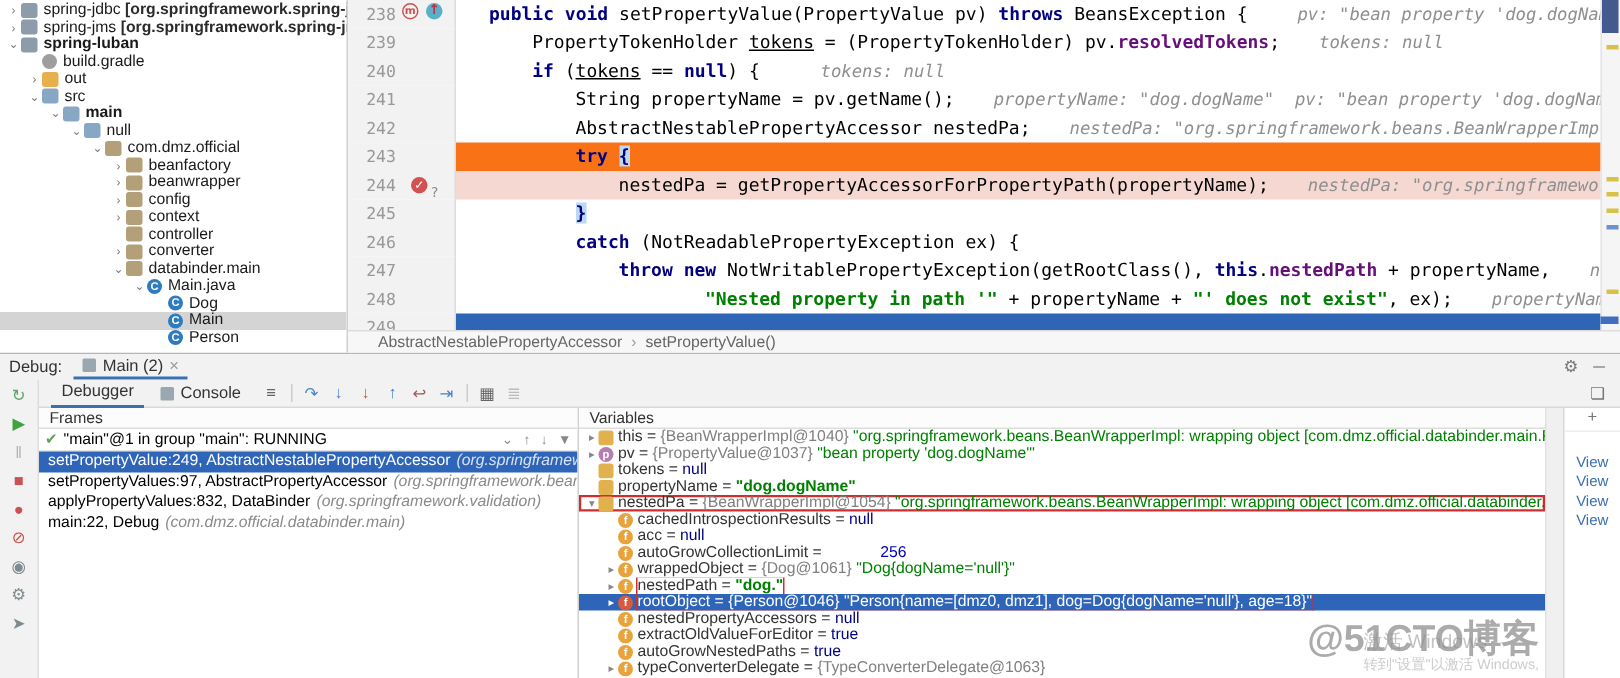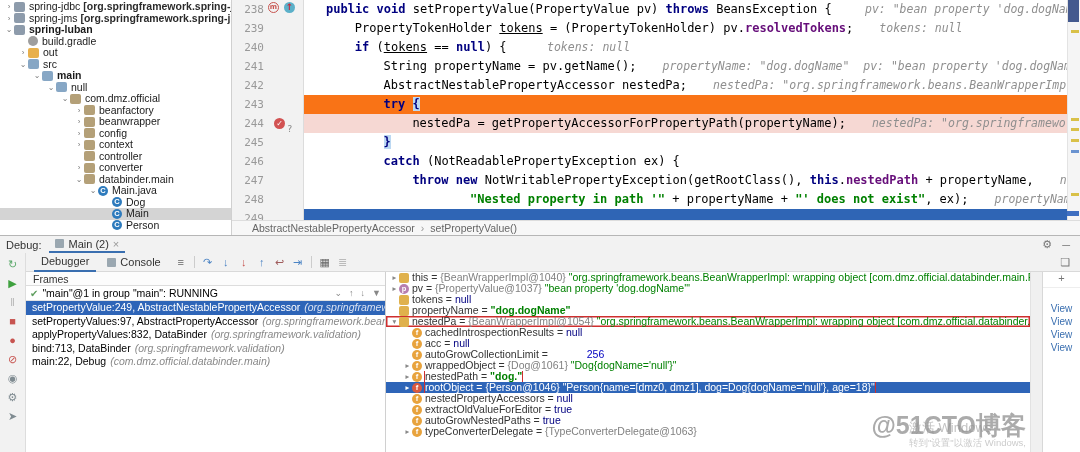--- a/index.html
+++ b/index.html
@@ -321,26 +321,28 @@
               <span>⌄</span>
               <span>↑</span>
               <span>↓</span>
               <span>▼</span>
             </span>
           </div>
           <div id="frames-list">
               <div class="frame-row sel"><span>setPropertyValue:249, AbstractNestablePropertyAccessor</span><span class="pkg">(org.springframework.beans)</span></div>
               <div class="frame-row"><span>setPropertyValues:97, AbstractPropertyAccessor</span><span class="pkg">(org.springframework.beans)</span></div>
               <div class="frame-row"><span>applyPropertyValues:832, DataBinder</span><span class="pkg">(org.springframework.validation)</span></div>
-              <div class="frame-row"><span>bind:713, DataBinder</span><span class="pkg">(org.springframework.validation)</span></div>
               <div class="frame-row"><span>main:22, Debug</span><span class="pkg">(com.dmz.official.databinder.main)</span></div>
             </div>
         </div>
         <div class="vars">
           <div class="vars-col">
+            <div class="pane-head">
+                <span>Variables</span>
+              </div>
             <div class="vrows" id="vars-list">
               <div class="vrow" style="padding-left: 4px;">
                   <span class="vchev">▸</span>
                   <span class="vi var"></span>
                   <span><span class="vname">this</span><span class="veq"> = </span><span class="vref">{BeanWrapperImpl@1040} </span><span class="vs">"org.springframework.beans.BeanWrapperImpl: wrapping object [com.dmz.official.databinder.main.Person@887af79]"</span></span>
                 </div>
                 <div class="vrow" style="padding-left: 4px;">
                   <span class="vchev">▸</span>
                   <span class="vi param">p</span>
                   <span><span class="vname">pv</span><span class="veq"> = </span><span class="vref">{PropertyValue@1037} </span><span class="vs">"bean property 'dog.dogName'"</span></span>

